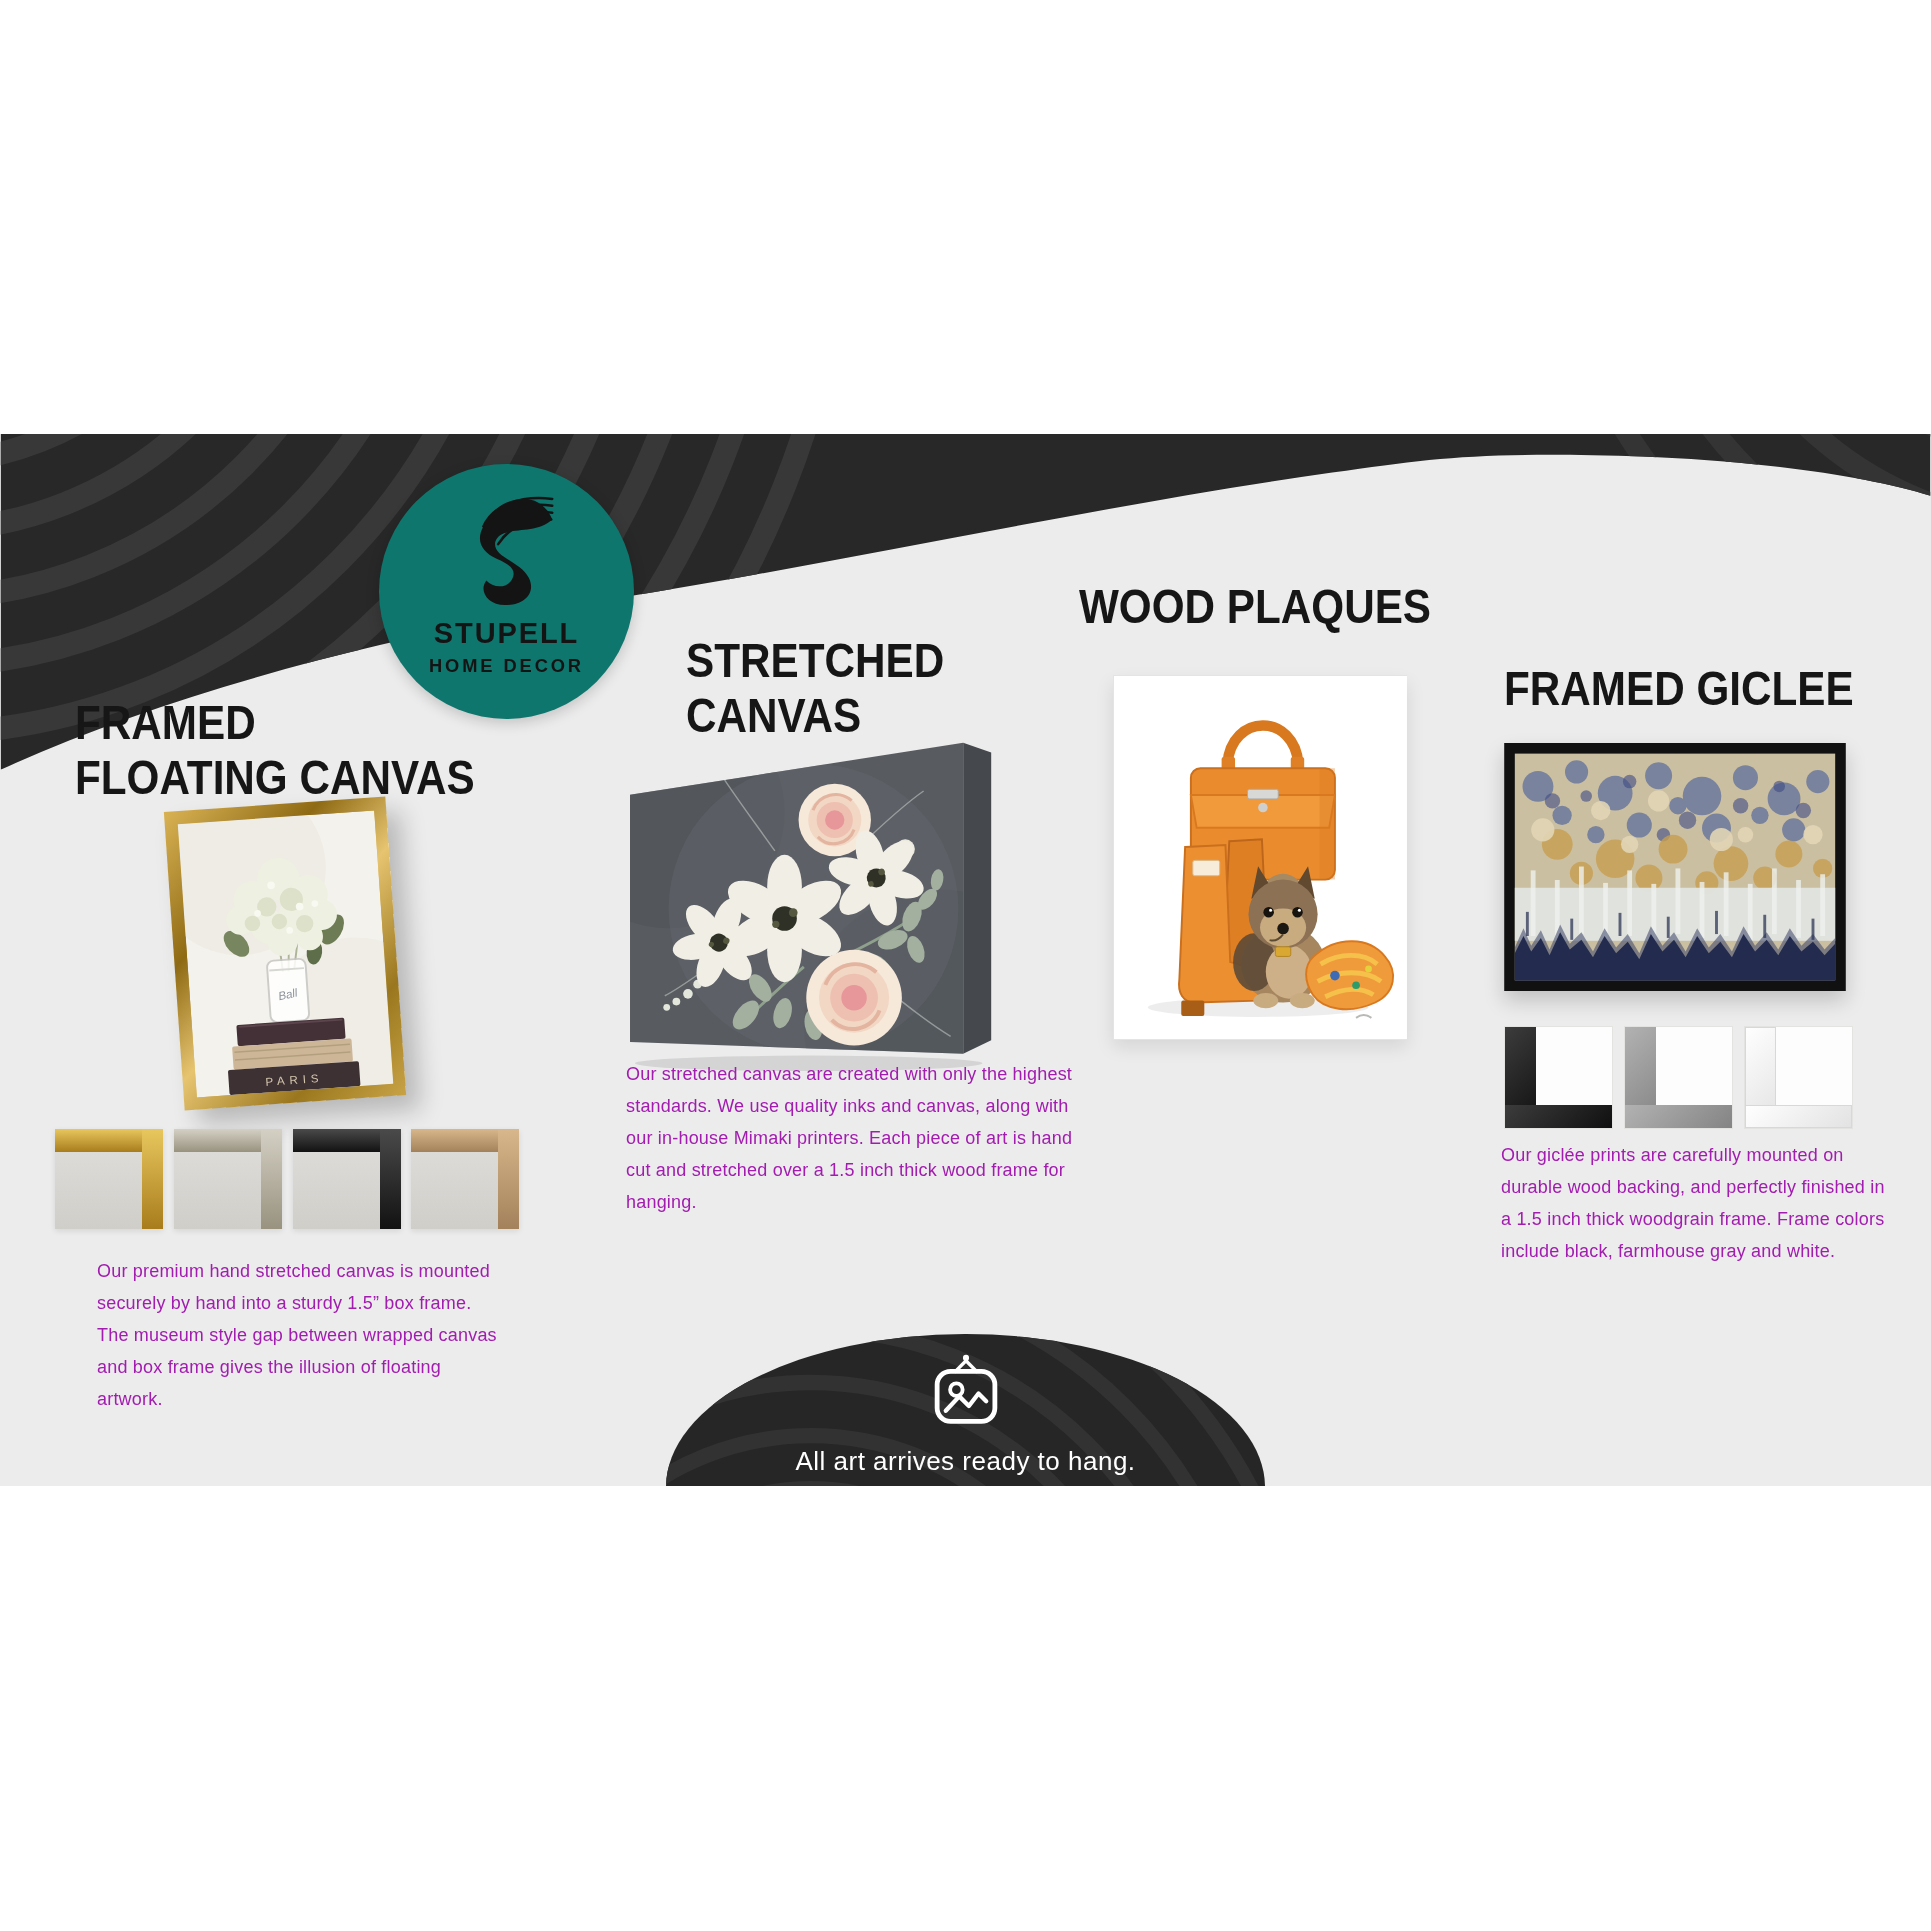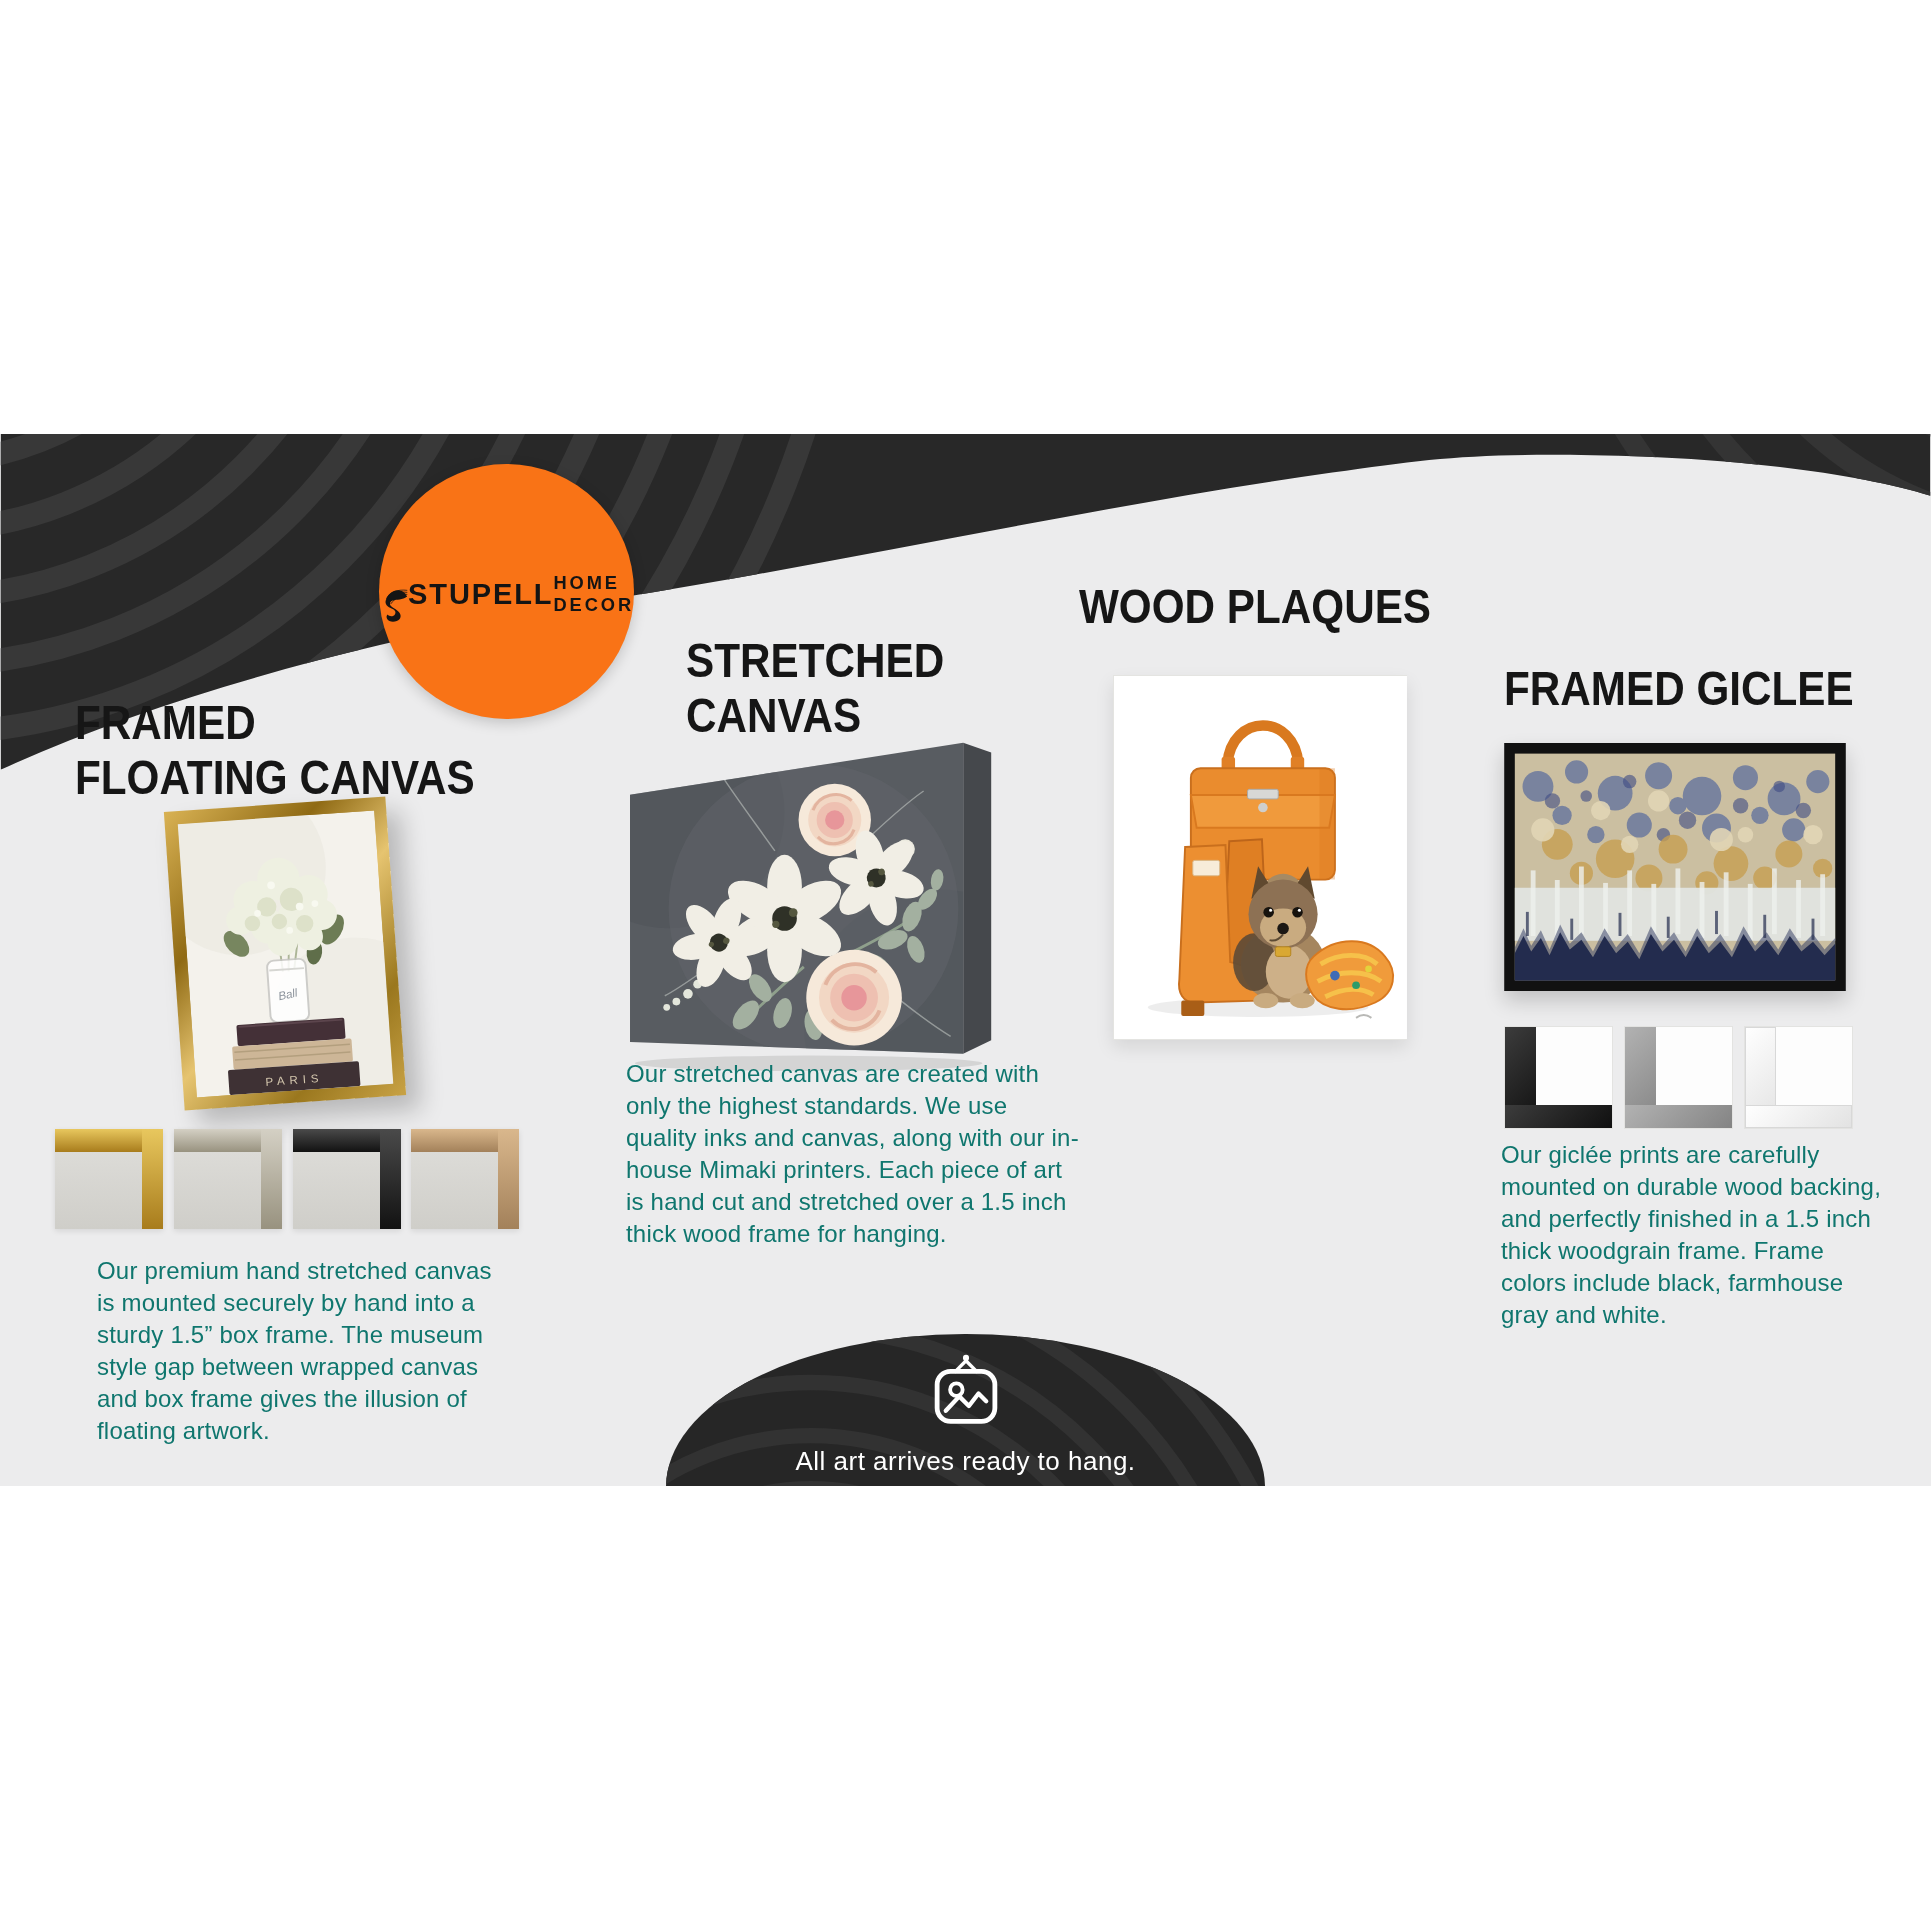--- a/index.html
+++ b/index.html
@@ -6,25 +6,25 @@
   .page{position:relative;width:1931px;height:1931px;background:#ffffff;overflow:hidden;
         font-family:"Liberation Sans", sans-serif;color:#3b3b3b;}
   .band{position:absolute;left:0;top:434px;width:1931px;height:1052px;background:#ececed;overflow:hidden;}
   .abs{position:absolute;}
 
   
   .hd{position:absolute;font-weight:800;color:#161616;font-size:48px;line-height:55px;
       letter-spacing:0px;transform:scaleX(.88);transform-origin:0 0;white-space:nowrap;}
 
   
-  .copy{position:absolute;font-size:24px;line-height:32px;color:#0f766e;letter-spacing:0.2px;}
+  .copy{position:absolute;font-size:18px;line-height:32px;color:#a21caf;letter-spacing:0.2px;}
 
   
   .logo{position:absolute;left:379px;top:30px;width:255px;height:255px;border-radius:50%;
-        background:#f97316;z-index:5;display:flex;flex-direction:row;align-items:center;
+        background:#0f766e;z-index:5;display:flex;flex-direction:column;align-items:center;
         box-shadow:0 3.9px 13.5px rgba(0,0,0,.18);}
   .logo svg{margin-top:29px;}
   .logo .nm{font-size:29px;font-weight:600;letter-spacing:1.9px;color:#141414;margin-top:5.8px;}
   .logo .tg{font-size:18.3px;font-weight:600;letter-spacing:2.9px;color:#141414;margin-top:5px;}
 
   
   .goldframe{position:absolute;left:174px;top:370px;width:222px;height:299px;box-sizing:border-box;
              padding:12.6px;transform:rotate(-4deg);
              background:linear-gradient(135deg,#d9b254 0%,#8f6a14 30%,#e6c470 52%,#9a771e 78%,#c8a245 100%);
              box-shadow:13.5px 15.4px 25px rgba(0,0,0,.22);}

